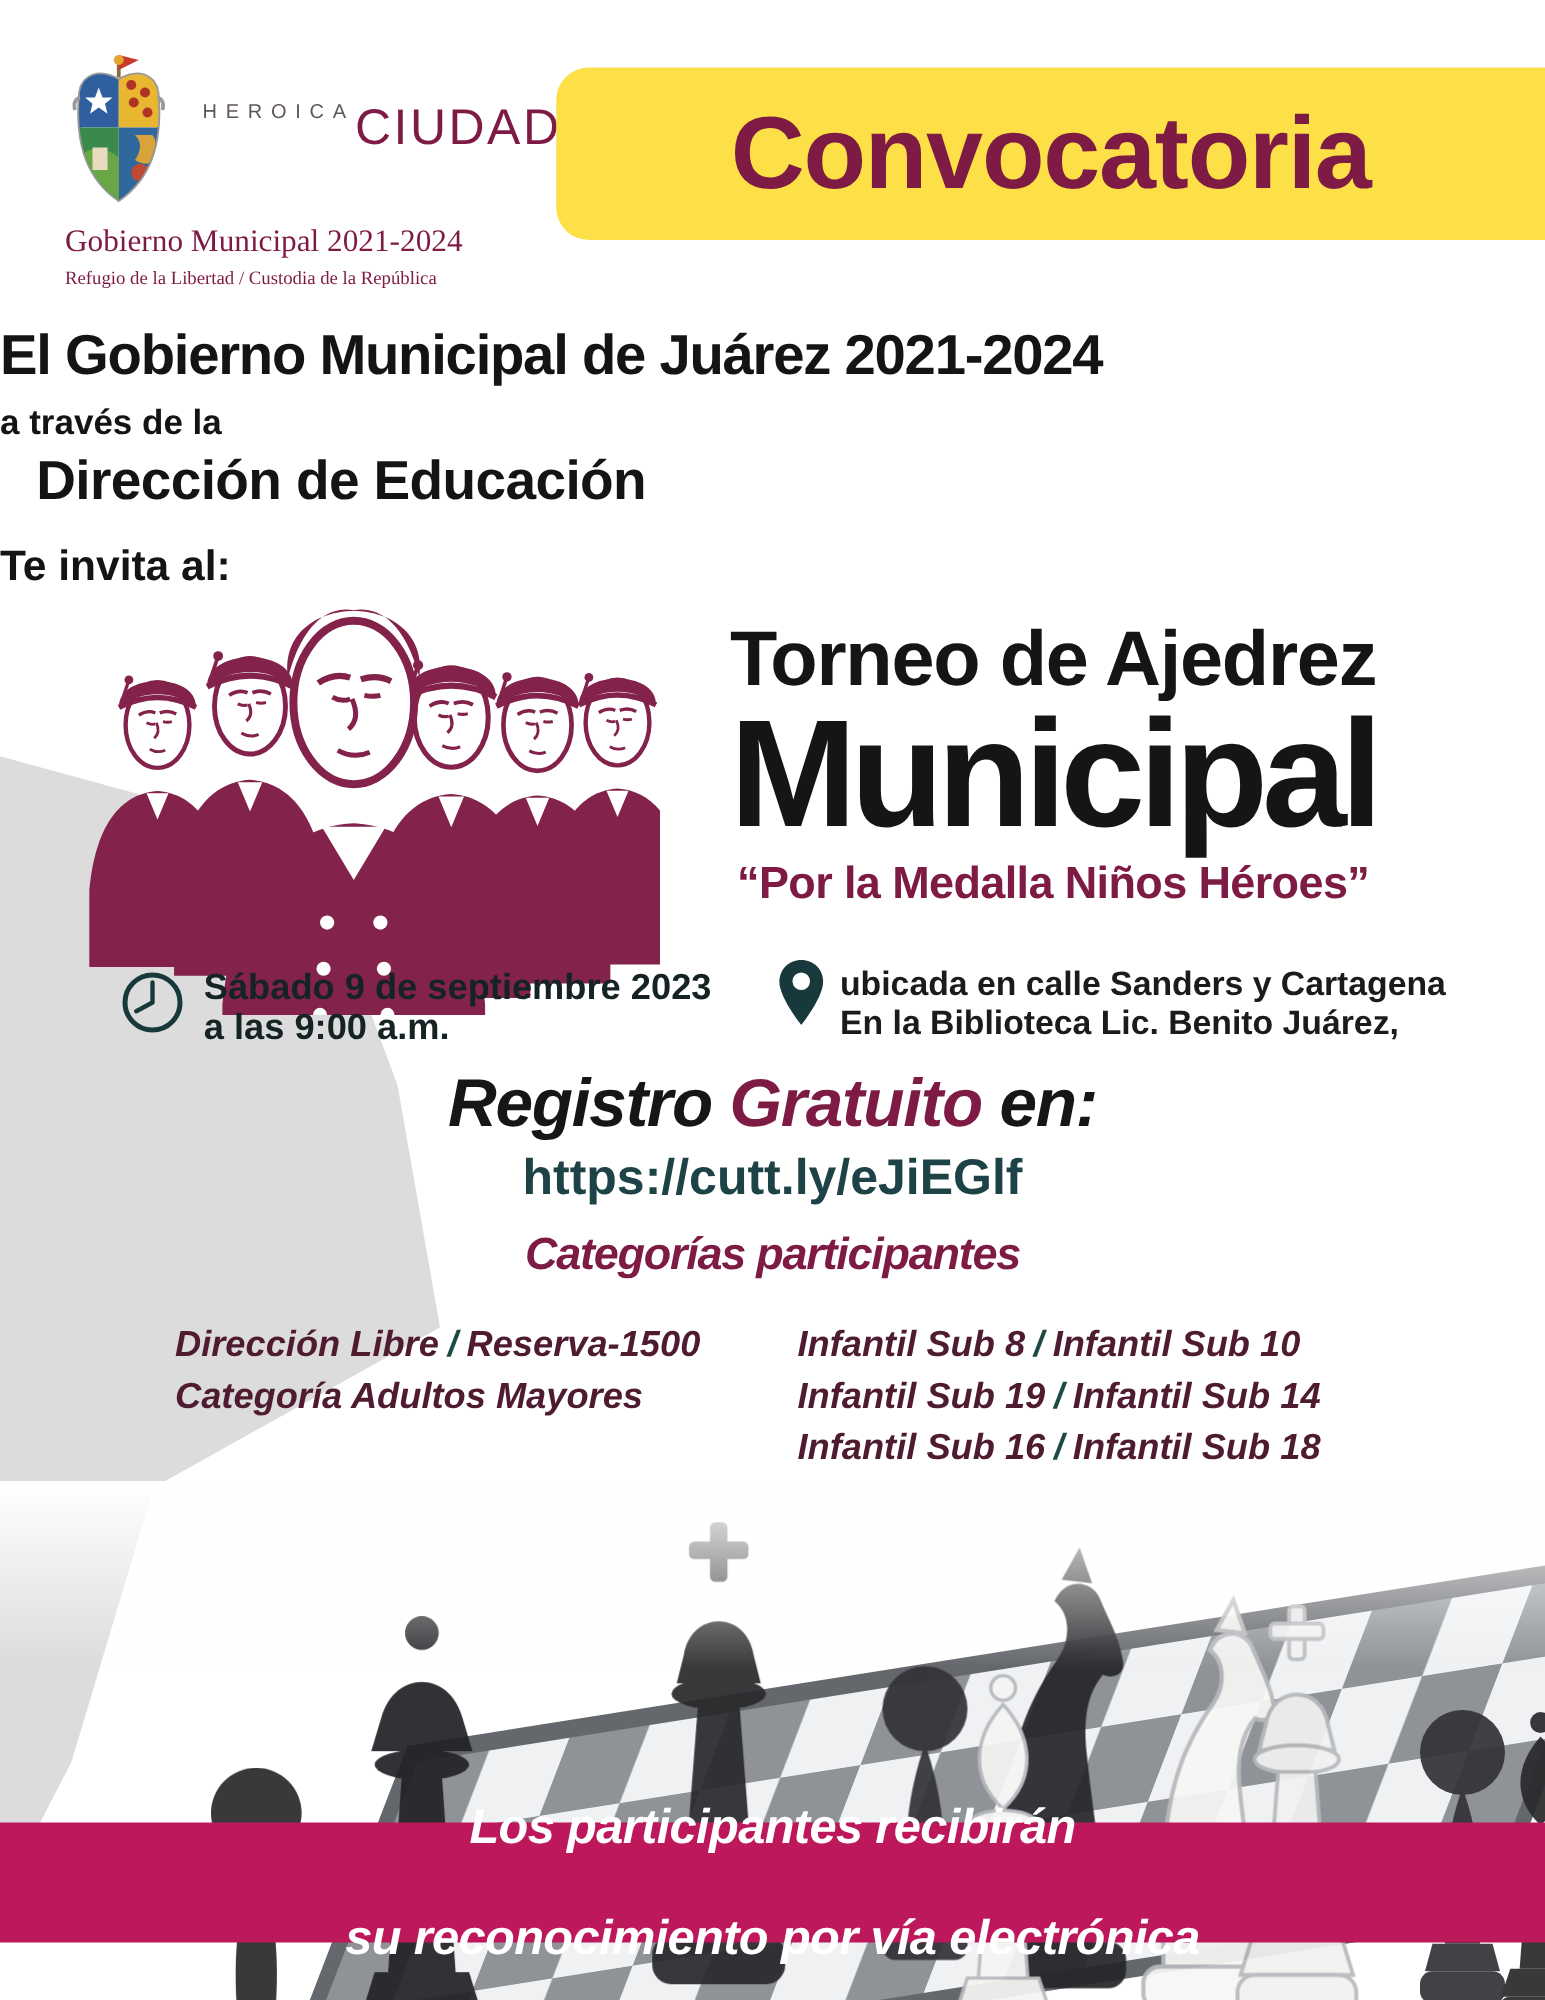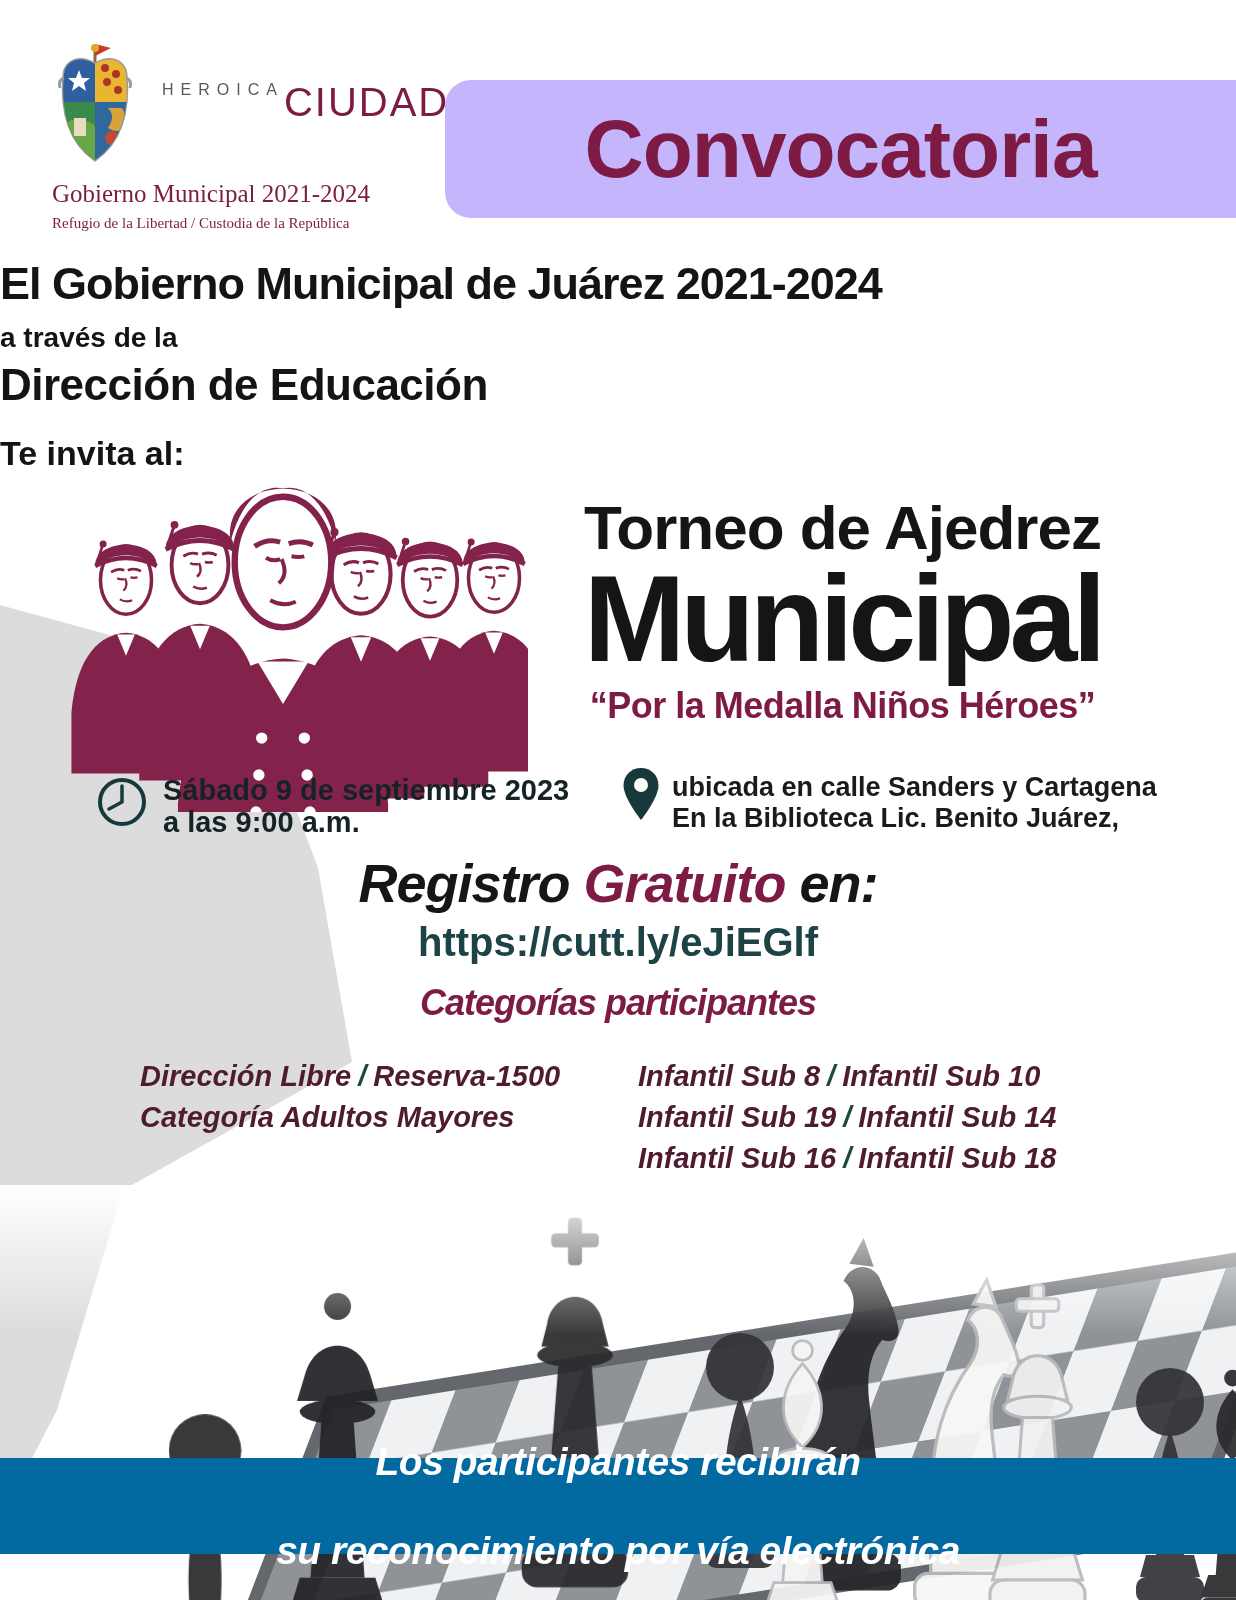--- a/index.html
+++ b/index.html
@@ -18,32 +18,32 @@
   .logo-row{display:flex;align-items:center;}
   .crest{width:86px;height:132px;flex:0 0 auto;}
   .logo-divider{width:3px;height:108px;background:#8c2850;margin:0 14px 0 10px;}
   .logo-words{display:flex;flex-direction:row;line-height:1;}
   .heroica{font-size:16px;letter-spacing:7px;color:#5e565a;font-weight:400;margin-bottom:6px;}
   .ciudad{font-size:40px;letter-spacing:2px;color:#7d1b45;font-weight:400;}
   .juarez{font-size:42px;letter-spacing:2px;color:#7d1b45;font-weight:700;margin-top:2px;}
   .gobierno{font-family:"Liberation Serif",serif;font-size:25px;color:#7d1b45;margin-top:10px;}
   .lema{font-family:"Liberation Serif",serif;font-size:15px;color:#7d1b45;margin-top:7px;}
   .convocatoria-band{
-    position:absolute;left:445px;right:0;top:80px;height:138px;z-index:3;
-    background:#c4b5fd;border-radius:26px 0 0 26px;
+    position:absolute;left:445px;right:0;top:54px;height:138px;z-index:3;
+    background:#fde047;border-radius:26px 0 0 26px;
     display:flex;align-items:center;justify-content:center;
   }
   .convocatoria-band .big{
     font-size:82px;font-weight:800;color:#7d1b45;letter-spacing:-1px;
   }
   
   .intro{position:absolute;left:0;right:0;top:258px;text-align:left;z-index:3;color:#141414;}
   .intro .l1{font-size:45px;font-weight:800;letter-spacing:-1px;}
   .intro .l2{font-size:28px;font-weight:700;margin-top:12px;}
-  .intro .l3{font-size:44px;font-weight:800;letter-spacing:-0.5px;margin-top:6px;}
+  .intro .l3{font-size:44px;font-weight:800;letter-spacing:-0.5px;margin-top:6px;padding-left:29px;}
   .intro .l4{font-size:34px;font-weight:800;margin-top:24px;}
   
   .cadets{position:absolute;left:58px;top:462px;z-index:3;}
   .title-block{position:absolute;left:520px;width:645px;top:492px;text-align:center;z-index:3;}
   .title-block .t1{font-size:62px;font-weight:800;color:#151515;letter-spacing:-1px;white-space:nowrap;}
   .title-block .t2{font-size:122px;font-weight:800;color:#151515;letter-spacing:-5px;line-height:0.92;white-space:nowrap;}
   .title-block .t3{font-size:36px;font-weight:800;color:#7d1b45;letter-spacing:-0.5px;margin-top:10px;white-space:nowrap;}
   
   .clock-wrap{position:absolute;left:96px;top:776px;z-index:3;}
   .date-text{position:absolute;left:163px;top:774px;z-index:3;font-size:29px;font-weight:800;color:#152325;line-height:32px;}
@@ -60,21 +60,21 @@
     font-style:italic;font-weight:800;font-size:36px;color:#7d1b45;letter-spacing:-1px;}
   .cat-col{position:absolute;z-index:3;font-style:italic;font-weight:800;font-size:29px;
     color:#4f1b30;line-height:41px;white-space:nowrap;}
   .cat-left{left:140px;top:1056px;}
   .cat-right{left:638px;top:1056px;}
   .cat-col .sep{color:#1d4a44;padding:0 7px;}
   
   .chess-photo{position:absolute;left:0;top:1185px;width:1236px;height:415px;z-index:1;}
   
   .banner{
-    position:absolute;left:0;right:0;top:1458px;height:96px;background:#0369a1;z-index:4;
+    position:absolute;left:0;right:0;top:1458px;height:96px;background:#be185d;z-index:4;
     display:flex;flex-direction:column;align-items:center;justify-content:center;gap:44px;
   }
   .banner .f1,.banner .f2{
     color:#ffffff;font-style:italic;font-weight:700;letter-spacing:-0.5px;line-height:45px;
   }
   .banner .f1{font-size:39px;}
   .banner .f2{font-size:39px;}
 </style>
 </head>
 <body>

